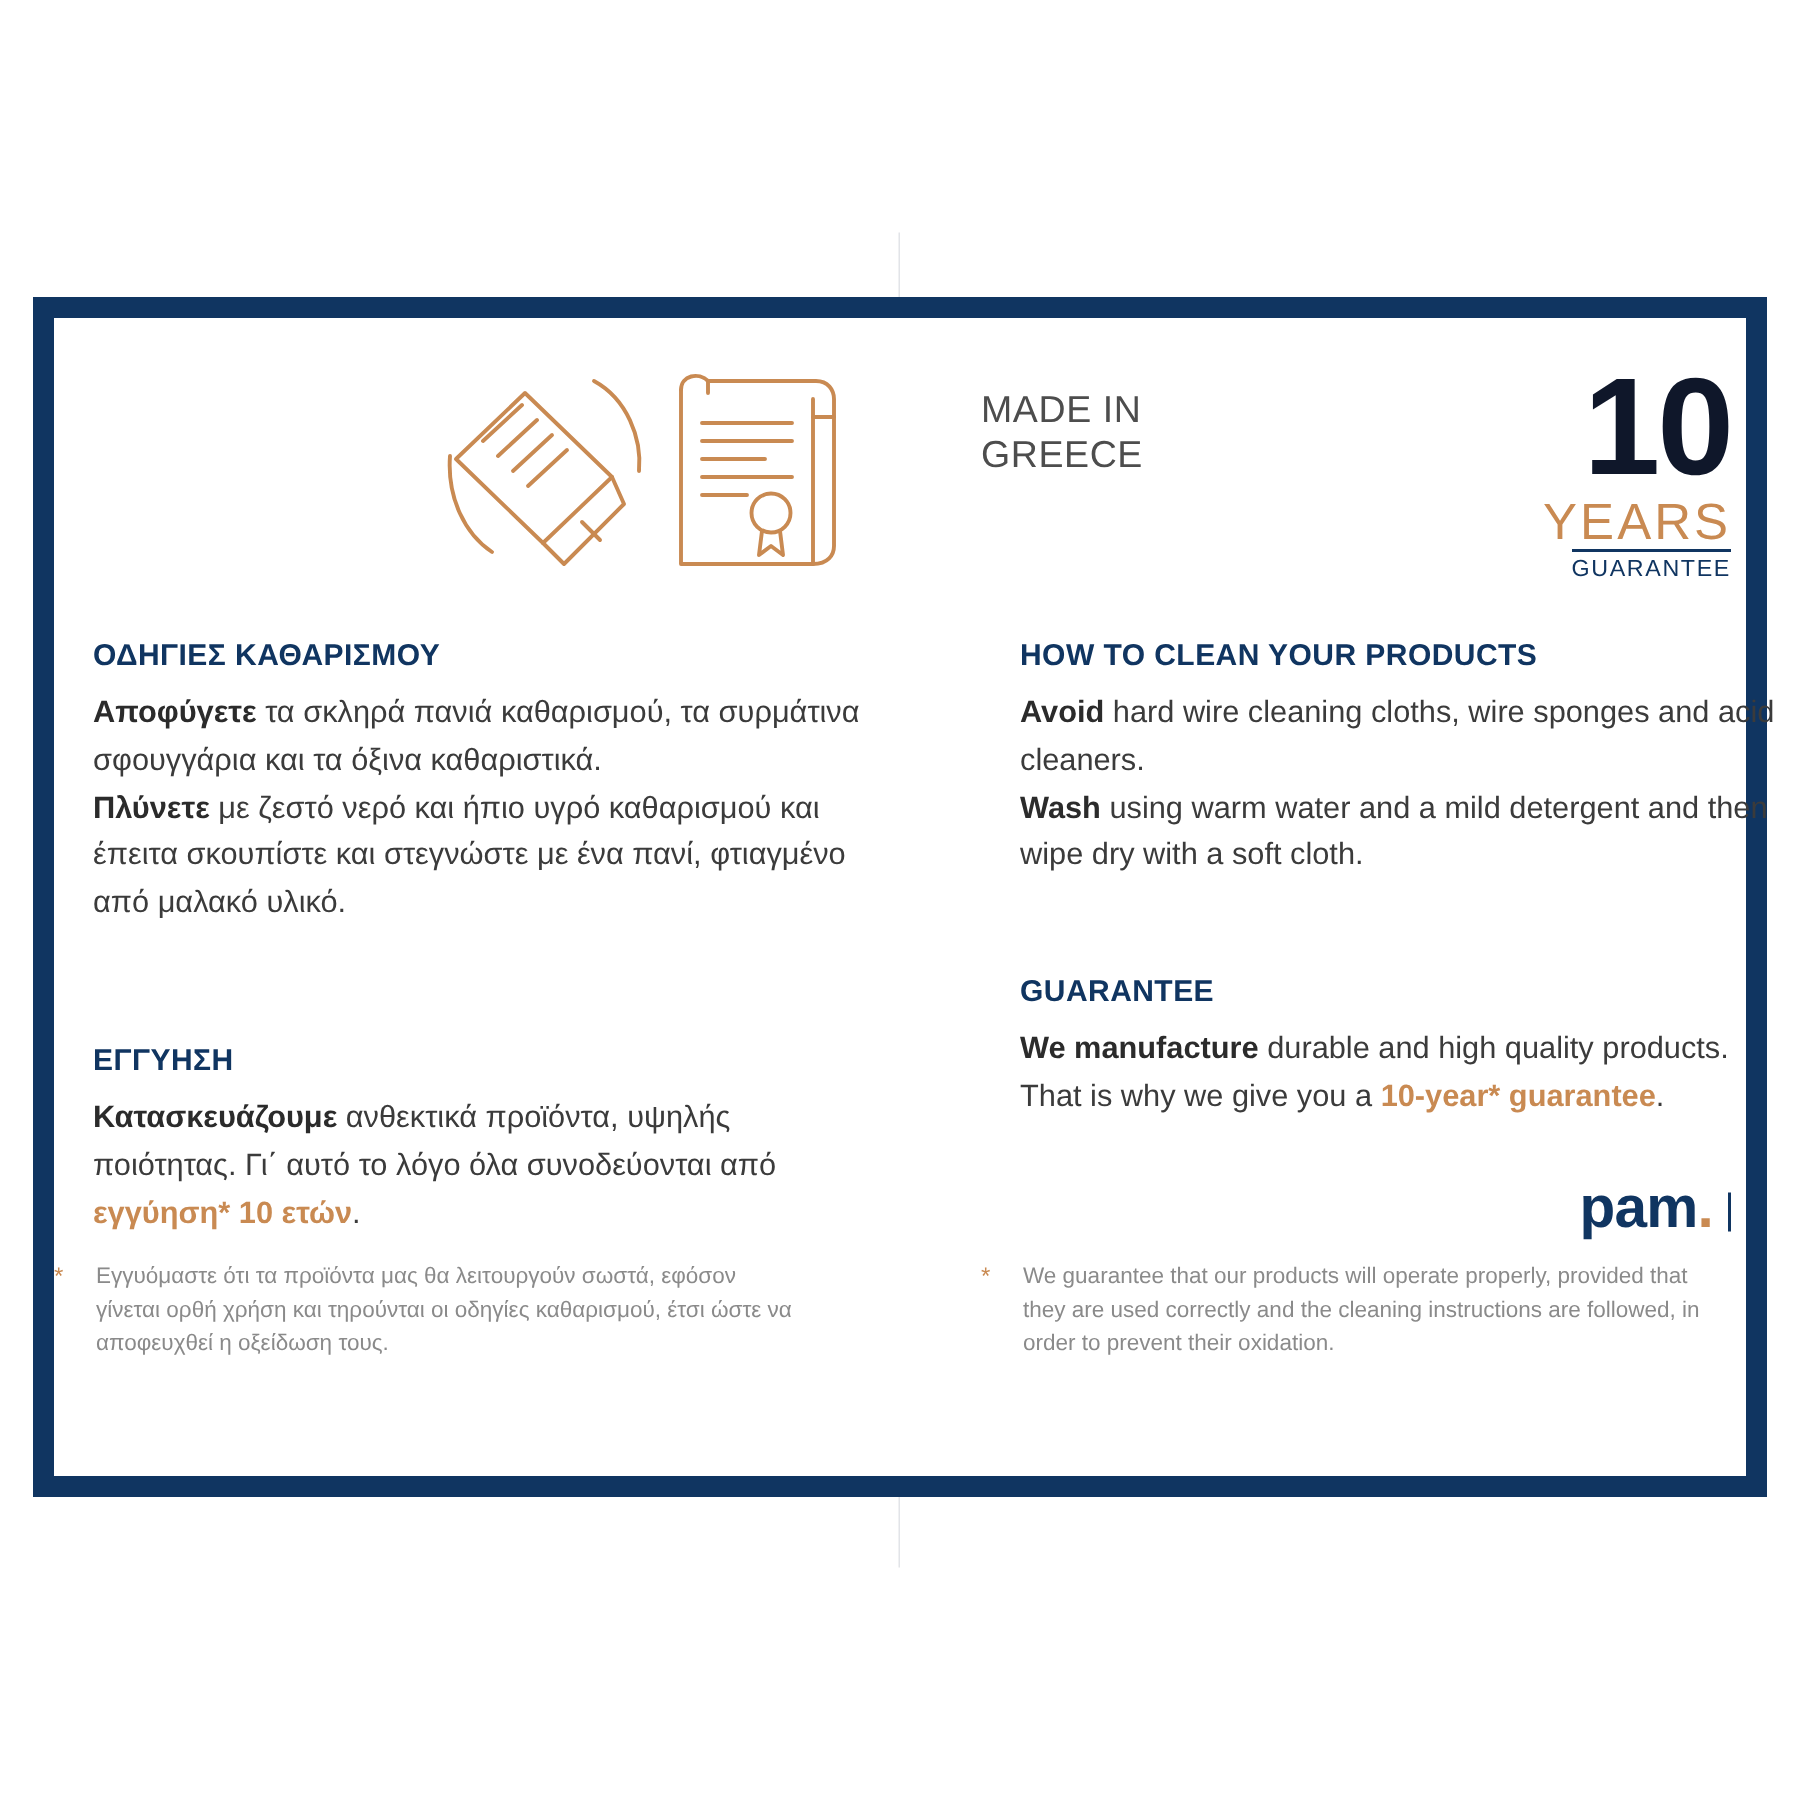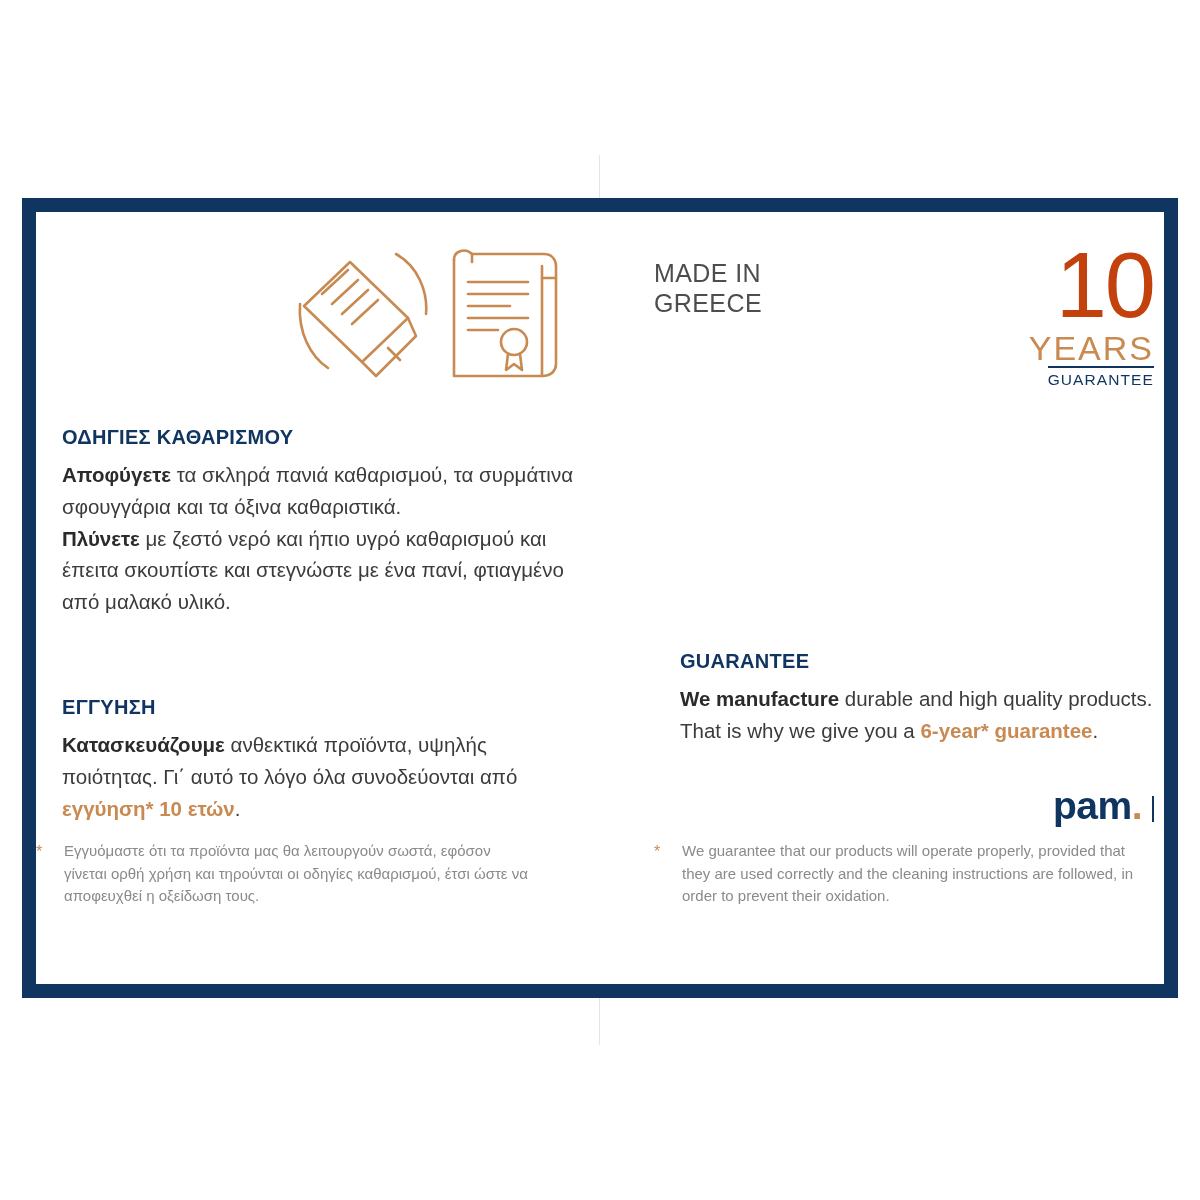--- a/index.html
+++ b/index.html
@@ -91,22 +91,22 @@
   
   .badge {
     position: absolute;
     right: 10px;
     top: 30px;
     width: 180px;
     text-align: right;
   }
   .badge-10 {
     font-size: 92px;
-    font-weight: normal;
-    color: #c2410c;
+    font-weight: bold;
+    color: #0f172a;
     line-height: 0.95;
     letter-spacing: -2px;
     font-family: "Liberation Sans", sans-serif;
   }
   .badge-years {
     font-size: 34px;
     color: #c98a52;
     letter-spacing: 2px;
     line-height: 1.0;
     margin-top: 2px;
@@ -263,25 +263,32 @@
         <div>MADE IN</div>
         <div>GREECE</div>
       </div>
 
       <div class="badge">
         <div class="badge-10">10</div>
         <div class="badge-years">YEARS</div>
         <div class="badge-guarantee">GUARANTEE</div>
       </div>
 
+      <div class="block" style="top:214px; left:54px;">
+        <div class="sec-title">HOW TO CLEAN YOUR PRODUCTS</div>
+        <div class="body-text">
+          <b>Avoid</b><span> hard wire cleaning cloths, wire sponges and acid cleaners.</span><br>
+          <b>Wash</b><span> using warm water and a mild detergent and then wipe dry with a soft cloth.</span>
+        </div>
+      </div>
 
       <div class="block" style="top:438px; left:54px;">
         <div class="sec-title">GUARANTEE</div>
         <div class="body-text">
-          <b>We manufacture</b><span> durable and high quality products. That is why we give you a </span><span class="accent">6-year* guarantee</span><span>.</span>
+          <b>We manufacture</b><span> durable and high quality products. That is why we give you a </span><span class="accent">10-year* guarantee</span><span>.</span>
         </div>
       </div>
 
       <div class="footnote" style="top:628px; left:54px;">
         <span class="star">*</span>
         <span class="fn-text">We guarantee that our products will operate properly, provided that they are used correctly and the cleaning instructions are followed, in order to prevent their oxidation.</span>
       </div>
 
       <div class="logo">
         <span>pam</span><span class="dot">.</span><span class="bar"></span>

